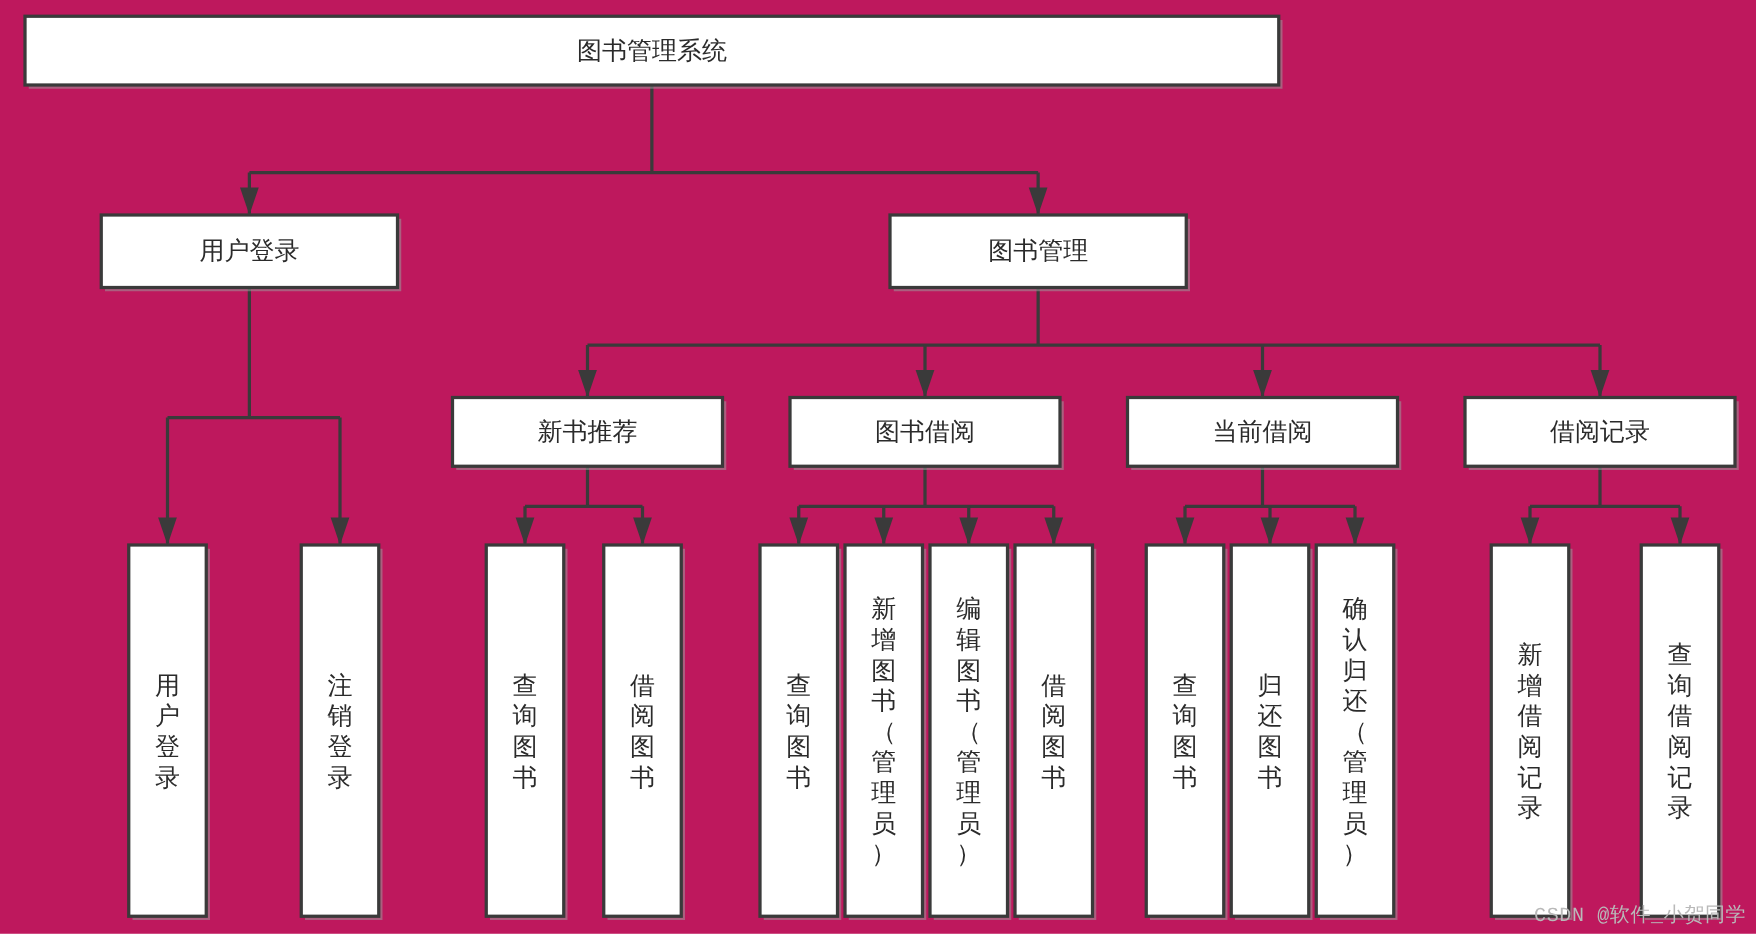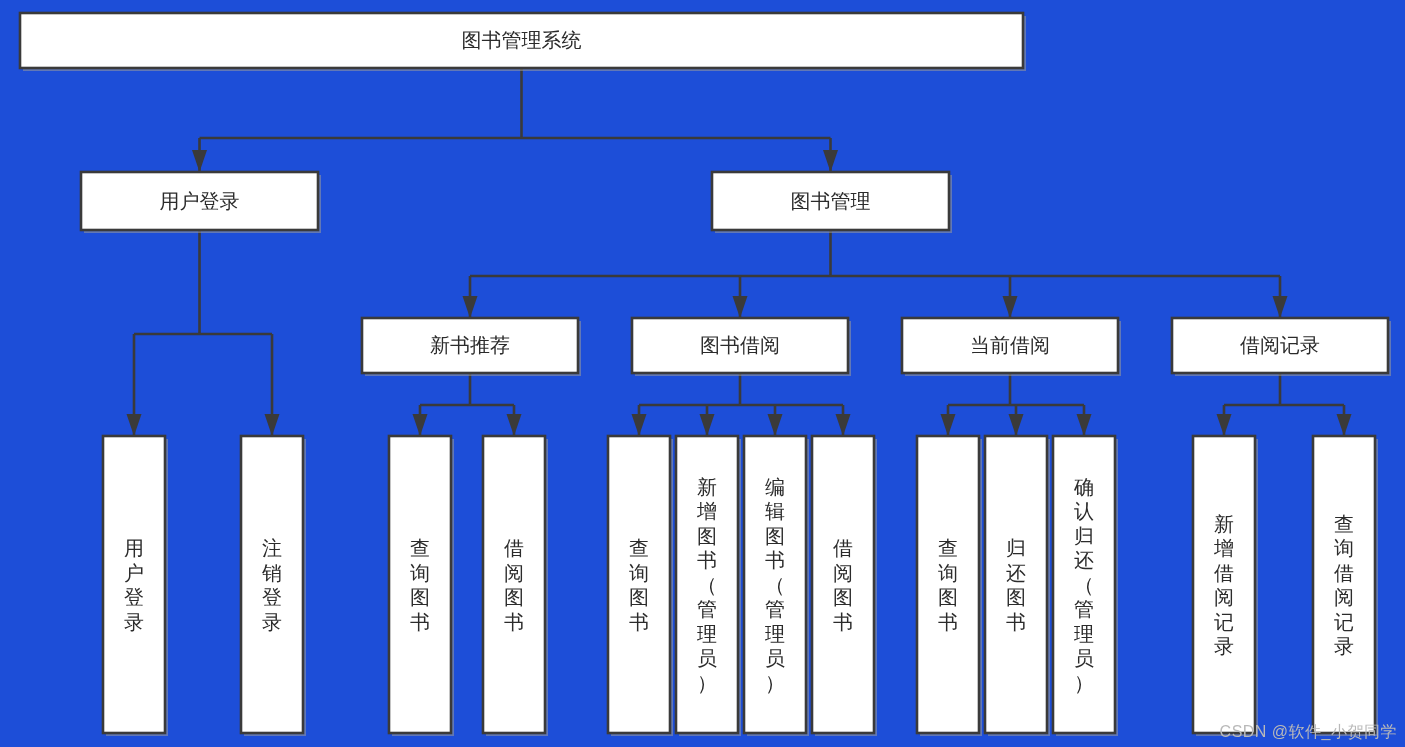--- a/index.html
+++ b/index.html
@@ -10,21 +10,21 @@
   body {
     width: 1405px;
     height: 747px;
     font-family: "DejaVu Sans", "Liberation Sans", sans-serif;
     overflow: hidden;
   }
   #diagram-root {
     position: relative;
     width: 1405px;
     height: 747px;
-    background: #1d4ed8;
+    background: #be185d;
   }
   svg#flow {
     position: absolute;
     left: 0;
     top: 0;
     width: 1405px;
     height: 747px;
   }
   .node-rect {
     fill: #ffffff;
@@ -56,21 +56,21 @@
     font-family: "DejaVu Sans", "Liberation Sans", sans-serif;
     font-size: 20px;
     text-anchor: middle;
   }
   .watermark {
     position: absolute;
     right: 8px;
     bottom: 4px;
     color: #b9b9b9;
     font-size: 16px;
-    font-family: Liberation Sans, sans-serif;
+    font-family: Liberation Mono, monospace;
     white-space: nowrap;
     letter-spacing: 0.5px;
   }
 </style>
 </head>
 <body>
 
 <div id="diagram-root">
   <svg id="flow" viewBox="0 0 1405 747">
     <g id="connectors-layer">

